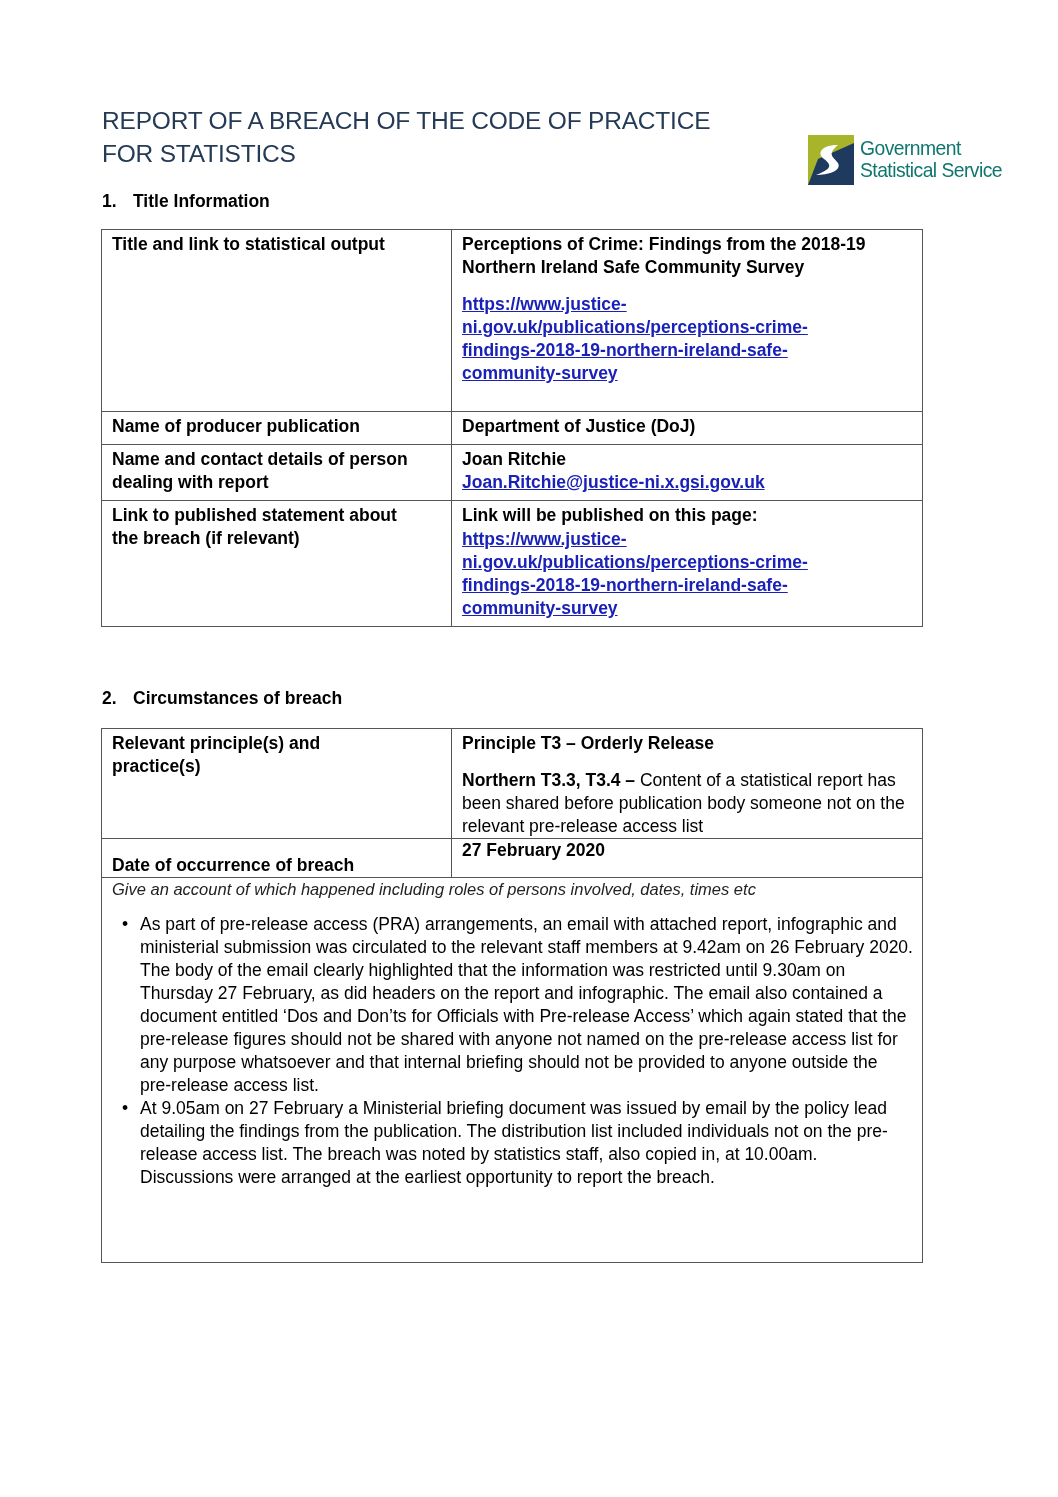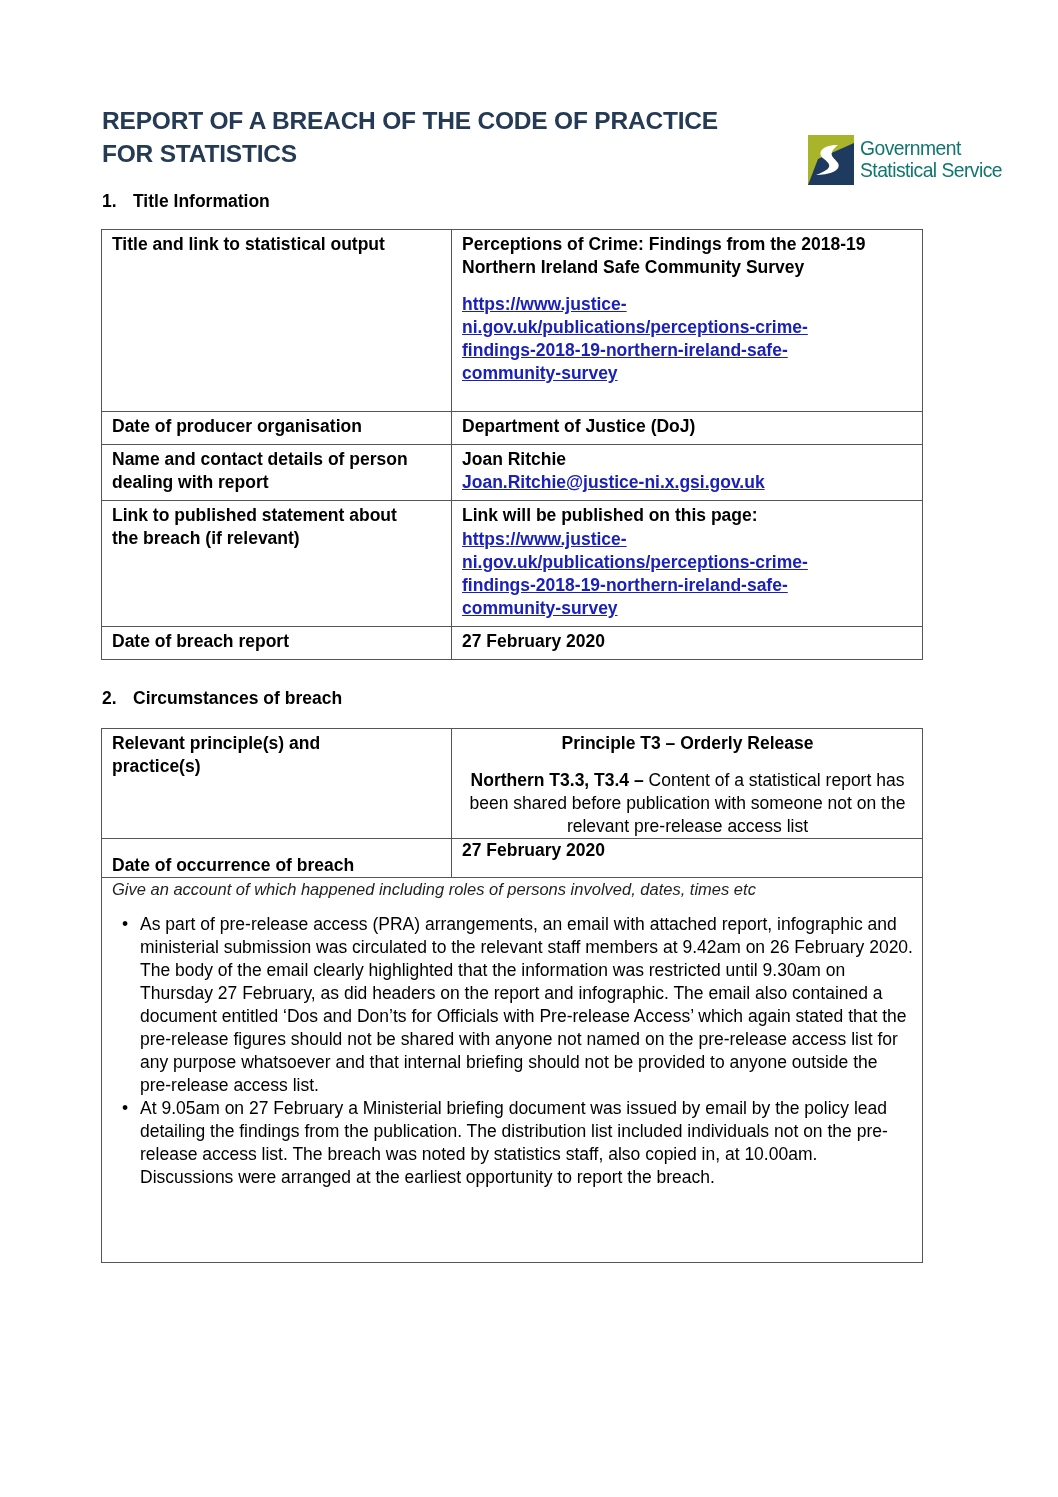--- a/index.html
+++ b/index.html
@@ -1,17 +1,17 @@
 <!DOCTYPE html>
 <html><head>
 <meta charset="utf-8">
 <style>
   html, body { margin: 0; padding: 0; background: #ffffff; }
   body { width: 1058px; height: 1497px; position: relative; font-family: "Liberation Sans", sans-serif; color: #000; overflow: hidden; }
-  .title { position: absolute; left: 102px; top: 104px; width: 680px; font-size: 24.5px; font-weight: bold; line-height: 33px; color: #243a55; letter-spacing: -0.2px; }
+  .title { position: absolute; left: 102px; top: 104px; width: 680px; font-size: 24.5px; font-weight: normal; line-height: 33px; color: #243a55; letter-spacing: -0.2px; }
   .logo { position: absolute; left: 808px; top: 135px; width: 215px; height: 52px; }
   .logo-mark { position: absolute; left: 0; top: 0; width: 46px; height: 50px; }
   .logo-text { position: absolute; left: 52px; top: 2px; font-size: 21px; line-height: 22px; color: #0f766e; letter-spacing: -0.6px; white-space: nowrap; }
   .logo-text div { transform: scaleX(0.92); transform-origin: left; }
   .section-heading { position: absolute; left: 102px; font-size: 17.5px; font-weight: bold; }
   .section-heading .num { display: inline-block; width: 31px; }
   table { position: absolute; left: 101px; border-collapse: collapse; font-size: 17.5px; line-height: 23px; }
   td { border: 1.3px solid #555; vertical-align: top; padding: 3px 9px 6px 10px; margin-top: 19px; }
   td.label { width: 330px; font-weight: bold; }
   td.value { width: 451px; font-weight: bold; }
@@ -57,21 +57,21 @@
       <div class="gap"></div>
       <a class="link" href="#">
         <span>https://www.justice-</span><br>
         <span>ni.gov.uk/publications/perceptions-crime-</span><br>
         <span>findings-2018-19-northern-ireland-safe-</span><br>
         <span>community-survey</span>
       </a>
     </td>
   </tr>
   <tr>
-    <td class="label">Date of producer organisation</td>
+    <td class="label">Name of producer publication</td>
     <td class="value">Department of Justice (DoJ)</td>
   </tr>
   <tr>
     <td class="label">
       <div>Name and contact details of person</div>
       <div>dealing with report</div>
     </td>
     <td class="value">
       <div>Joan Ritchie</div>
       <a class="link" href="#">Joan.Ritchie@justice-ni.x.gsi.gov.uk</a>
@@ -85,42 +85,38 @@
     <td class="value">
       <div style="margin-bottom:1px;">Link will be published on this page:</div>
       <a class="link" href="#">
         <span>https://www.justice-</span><br>
         <span>ni.gov.uk/publications/perceptions-crime-</span><br>
         <span>findings-2018-19-northern-ireland-safe-</span><br>
         <span>community-survey</span>
       </a>
     </td>
   </tr>
-  <tr>
-    <td class="label">Date of breach report</td>
-    <td class="value">27 February 2020</td>
-  </tr>
 </tbody>
   </table>
 
 <div class="section-heading" style="top:688px;">
   <span class="num">2.</span><span>Circumstances of breach</span>
 </div>
 
 <table style="top:728px;">
   <tbody>
       <tr>
     <td class="label" style="padding-bottom:0;">
       <div>Relevant principle(s) and</div>
       <div>practice(s)</div>
     </td>
-    <td class="value" style="padding-bottom:0;text-align:center;">
+    <td class="value" style="padding-bottom:0;">
       <div>Principle T3 – Orderly Release</div>
       <div class="gap"></div>
-      <div><span>Northern T3.3, T3.4 –</span><span class="normal"> Content of a statistical report has been shared before publication with someone not on the relevant pre-release access list</span></div>
+      <div><span>Northern T3.3, T3.4 –</span><span class="normal"> Content of a statistical report has been shared before publication body someone not on the relevant pre-release access list</span></div>
     </td>
   </tr>
   <tr>
     <td class="label" style="padding-top:15px;padding-bottom:0;">Date of occurrence of breach</td>
     <td class="value" style="padding-top:0;padding-bottom:0;">27 February 2020</td>
   </tr>
   <tr>
     <td colspan="2" style="padding:0 9px 22px 10px;height:362px;">
       <div class="italic" style="font-size:16.5px;">Give an account of which happened including roles of persons involved, dates, times etc</div>
       <ul class="bullets">

